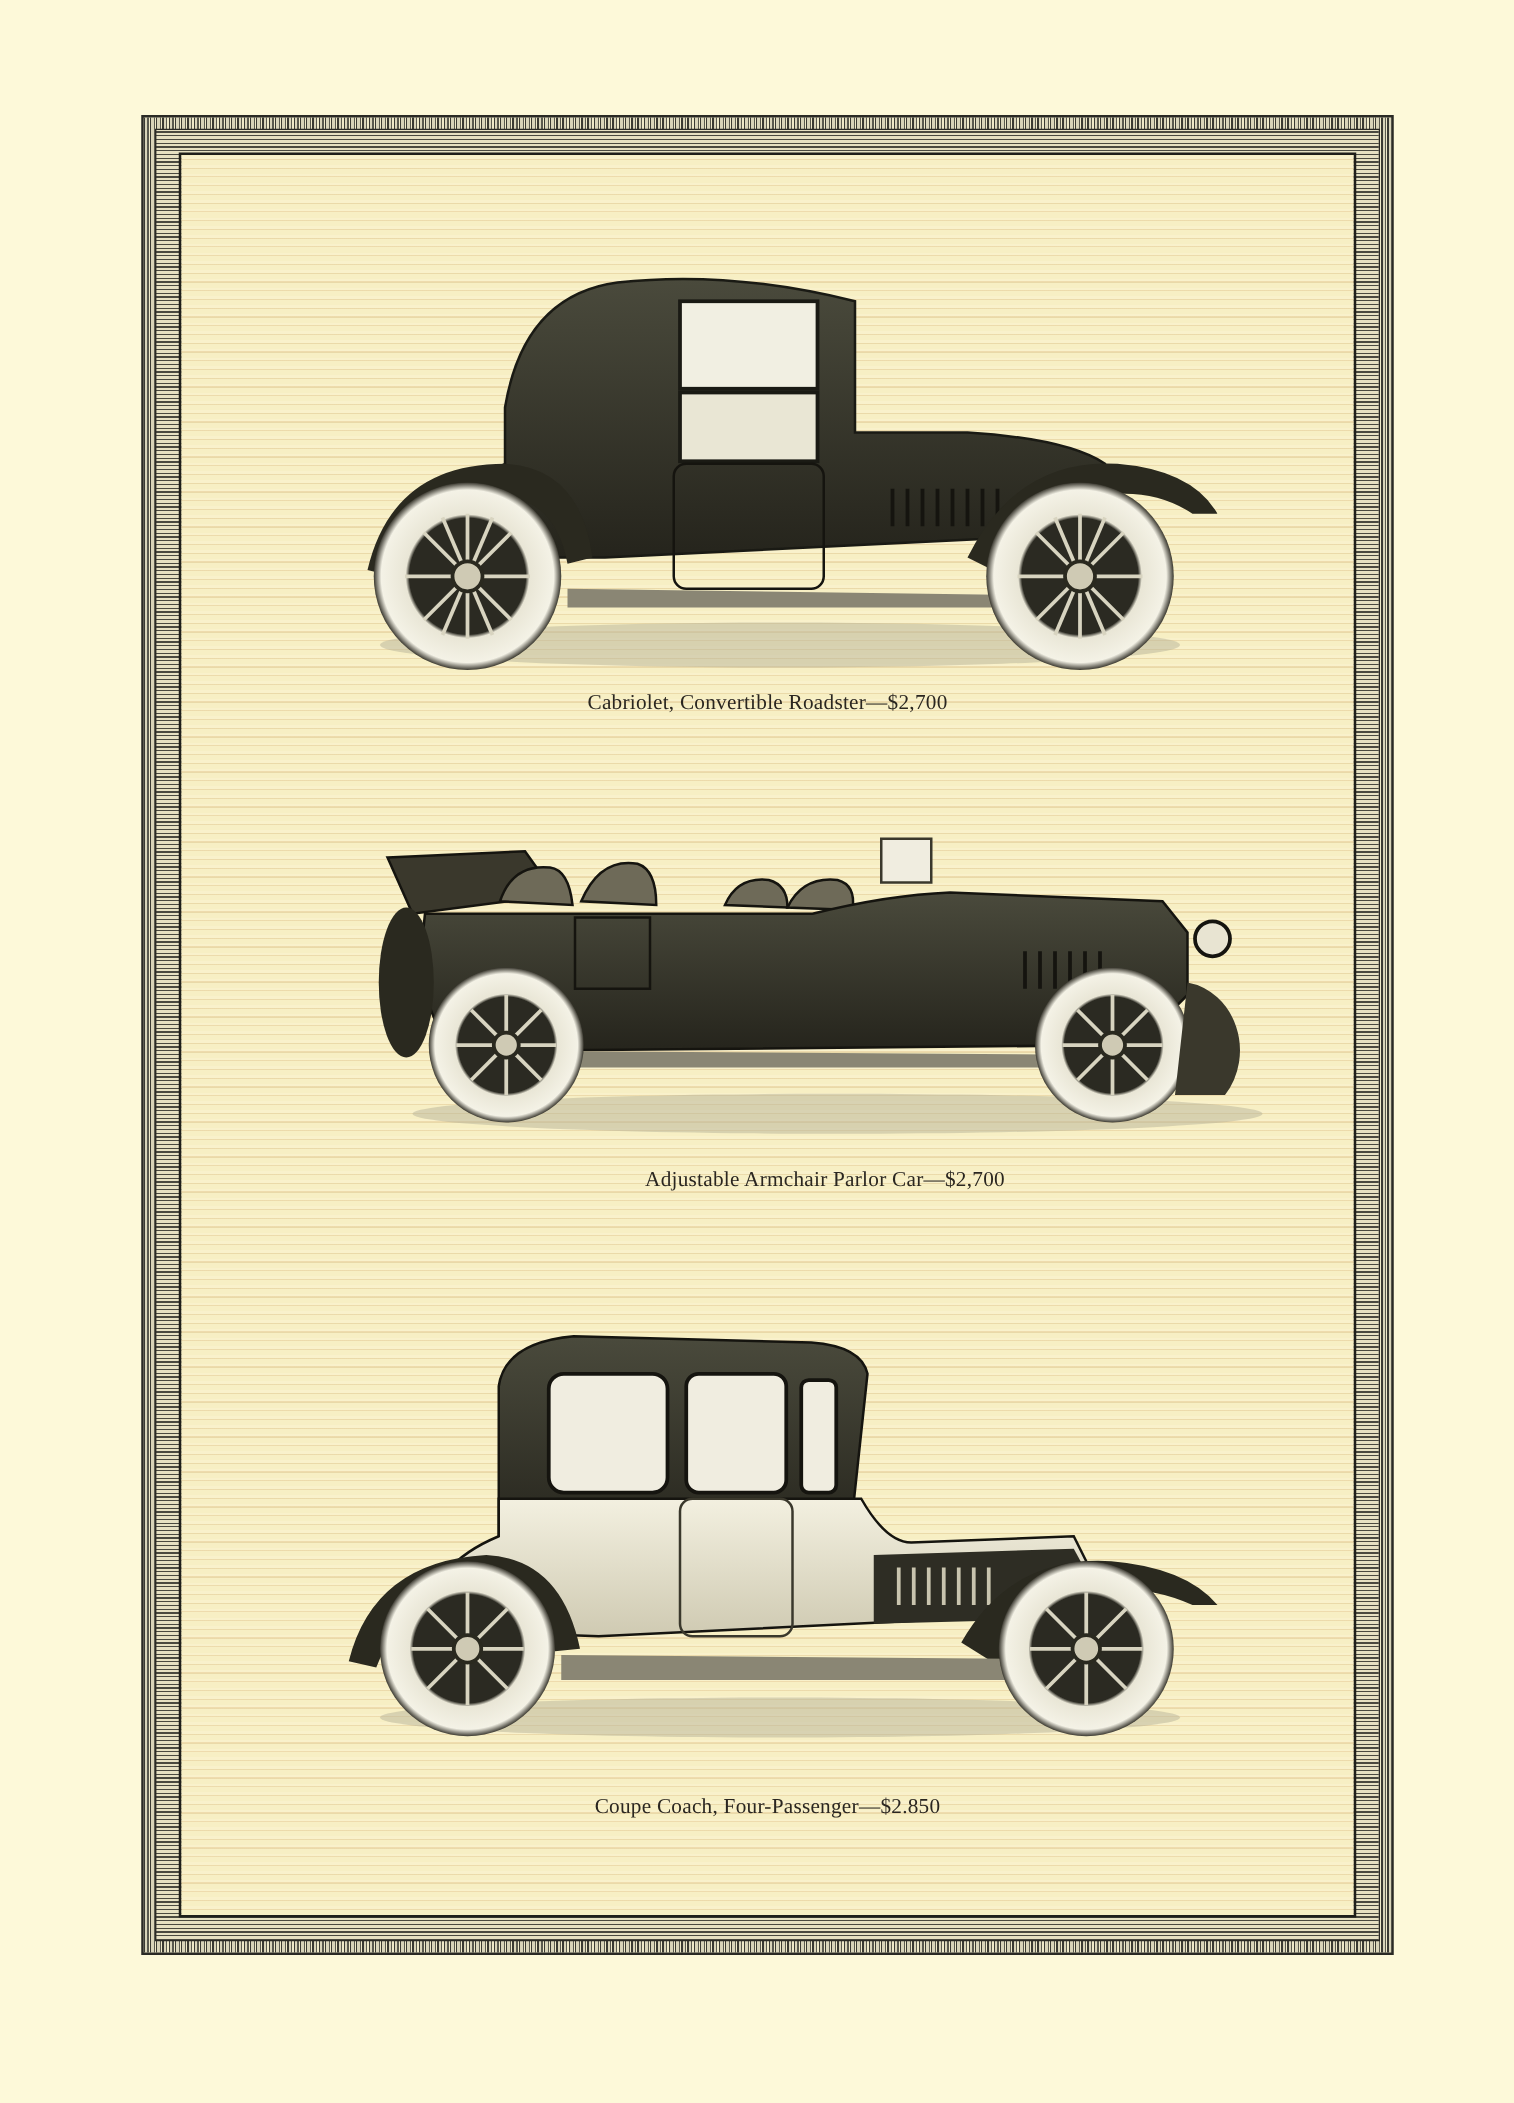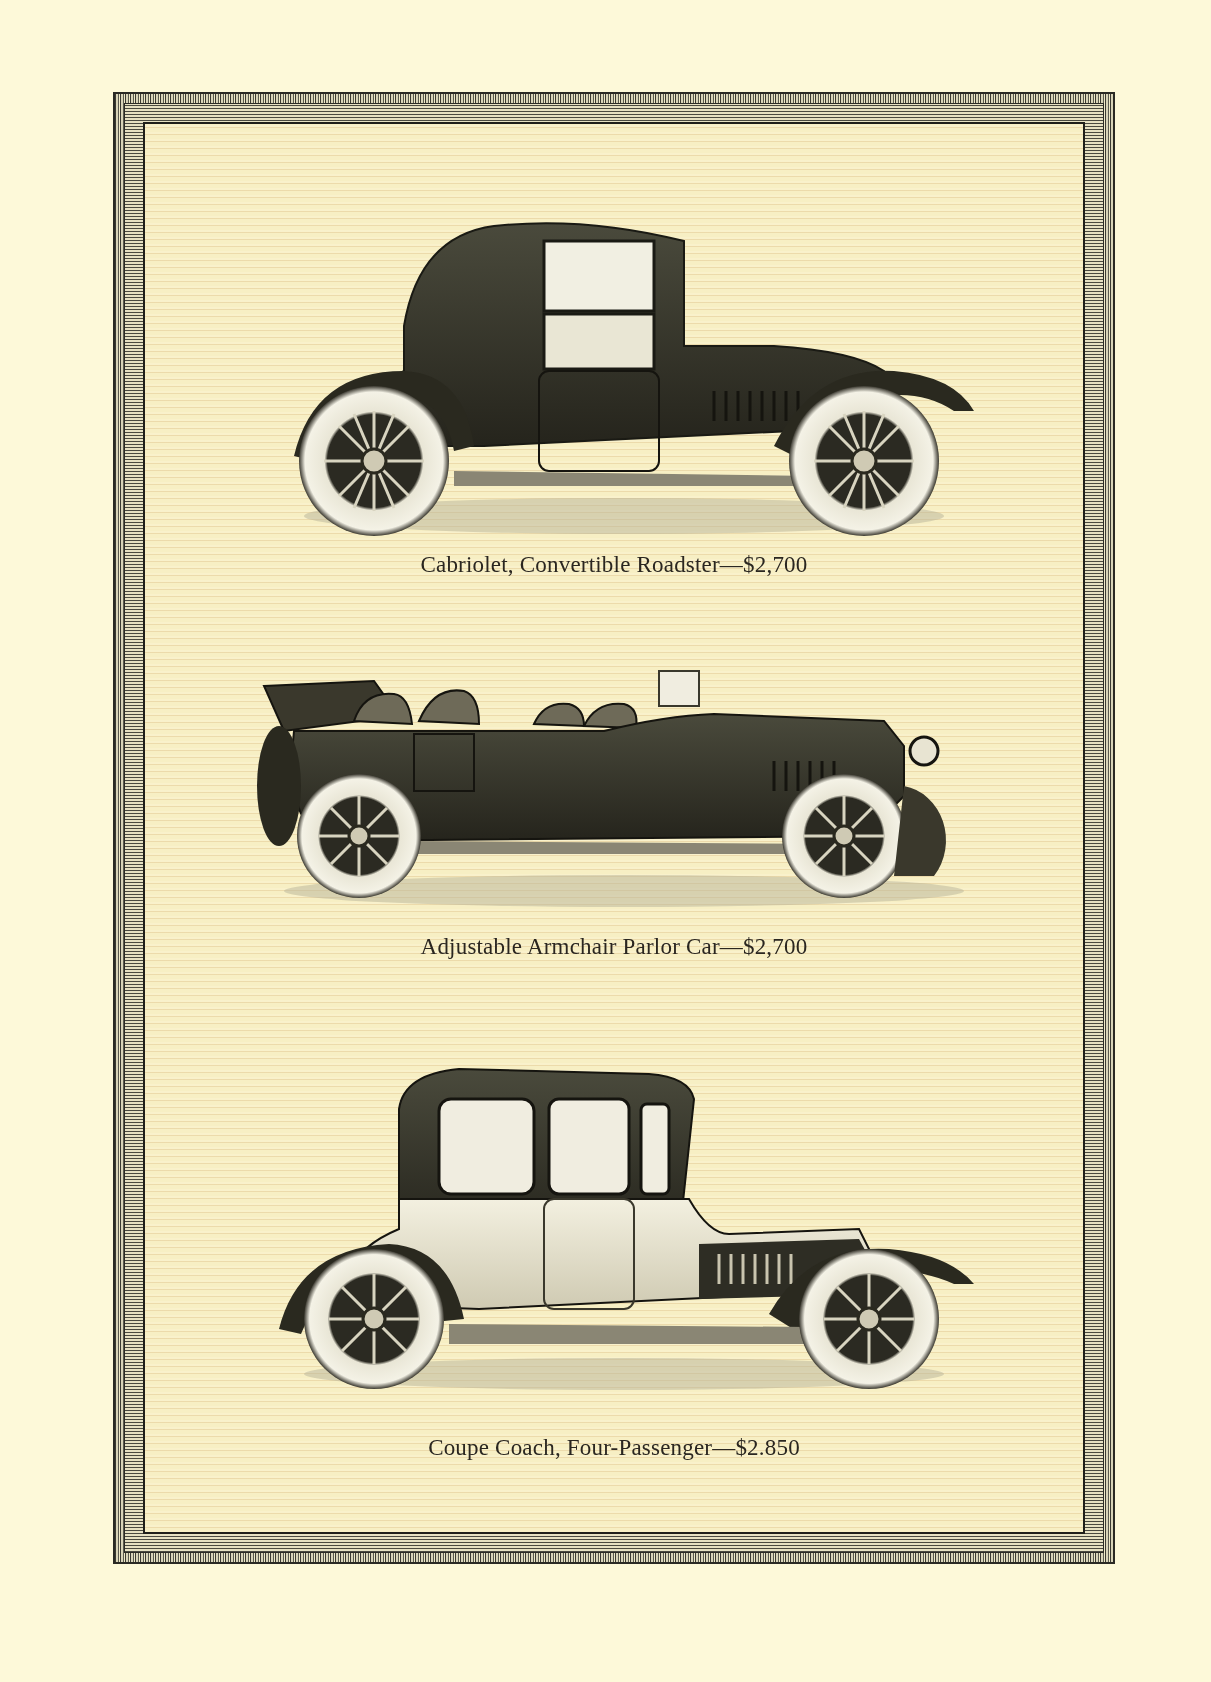--- a/index.html
+++ b/index.html
@@ -26,21 +26,21 @@
     background:
       repeating-linear-gradient(0deg, #f7efc4 0px, #f7efc4 4px, #e9d9a8 4px, #efdcae 5px, #f9f1cb 5px, #f9f1cb 7px);
     overflow: hidden;
   }
   .plate {
     position: absolute; left: 0; width: 100%;
     display: flex; flex-direction: column; align-items: center;
   }
   .plate svg { display: block; }
   .caption {
-    font-size: 23px; color: #2a2620; letter-spacing: 0.2px;
+    font-size: 17px; color: #2a2620; letter-spacing: 0.2px;
     margin-top: 6px; white-space: nowrap;
   }
 </style>
 </head>
 <body>
 
 <div class="frame-outer">
   <div class="frame-mid">
     <div class="frame-inner">
 
@@ -104,21 +104,21 @@
                 <line x1="645" y1="230" x2="575" y2="300"></line>
               <line x1="590" y1="218" x2="630" y2="312"></line>
                 <line x1="630" y1="218" x2="590" y2="312"></line>
             </g>
             <circle cx="610" cy="265" r="12" fill="#cfcab4" stroke="#2a291f" stroke-width="3"></circle>
           </g>
         </svg>
         <div class="caption">Cabriolet, Convertible Roadster—$2,700</div>
       </div>
 
-      <div class="plate" style="top:532px;">
+      <div class="plate" style="top:532px;margin-left:46px;">
         <svg width="740" height="260" viewBox="0 0 740 260">
           <ellipse cx="380" cy="235" rx="340" ry="16" fill="#b8b39a" opacity="0.5"></ellipse>
 
           <path d="M20,30 L130,25 L155,60 L40,75 Z" fill="#3a382c" stroke="#15140f" stroke-width="2"></path>
 
           <g fill="#6e6a58" stroke="#15140f" stroke-width="2">
             <path d="M110,65 Q120,35 150,38 Q165,40 168,68 Z"></path>
             <path d="M175,65 Q190,30 220,35 Q235,40 235,68 Z"></path>
             <path d="M290,68 Q300,45 325,48 Q340,52 340,70 Z"></path>
             <path d="M340,70 Q352,45 380,48 Q395,52 392,72 Z"></path>

